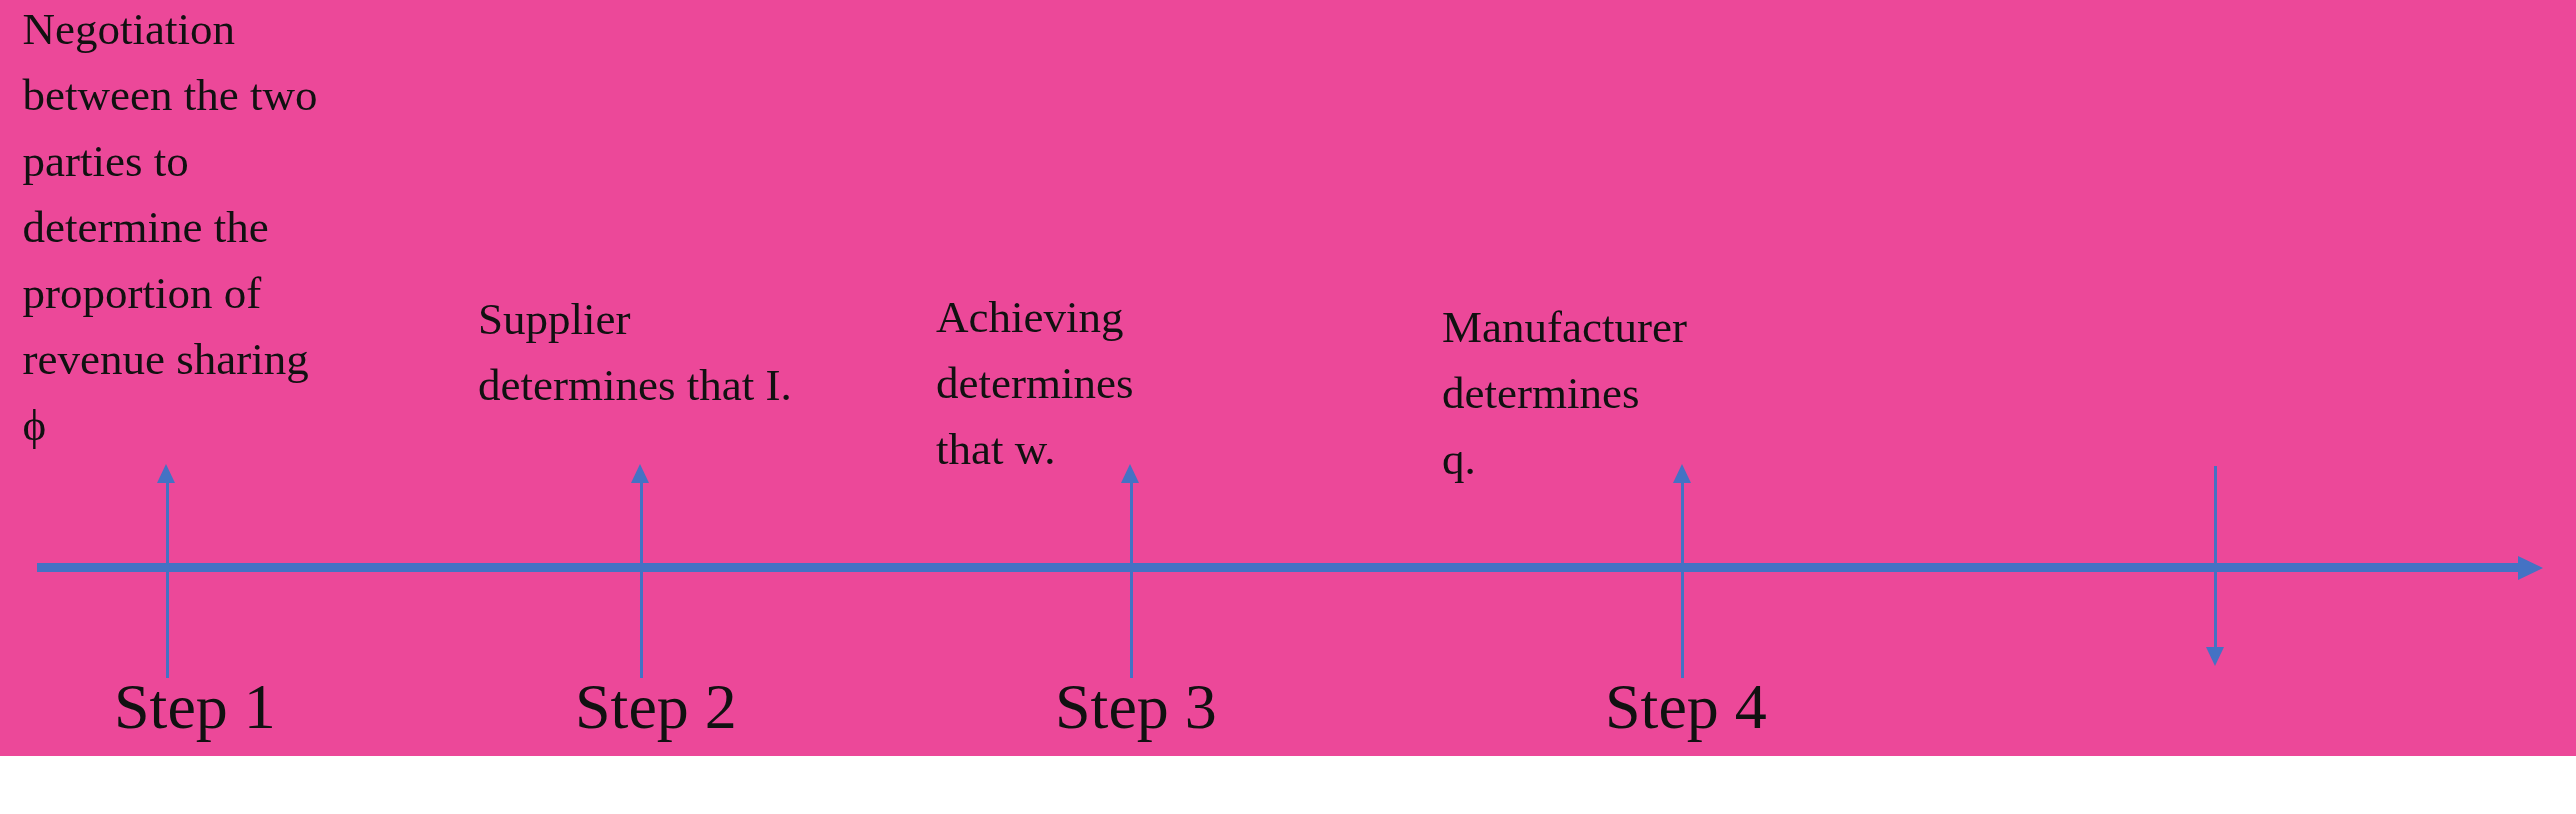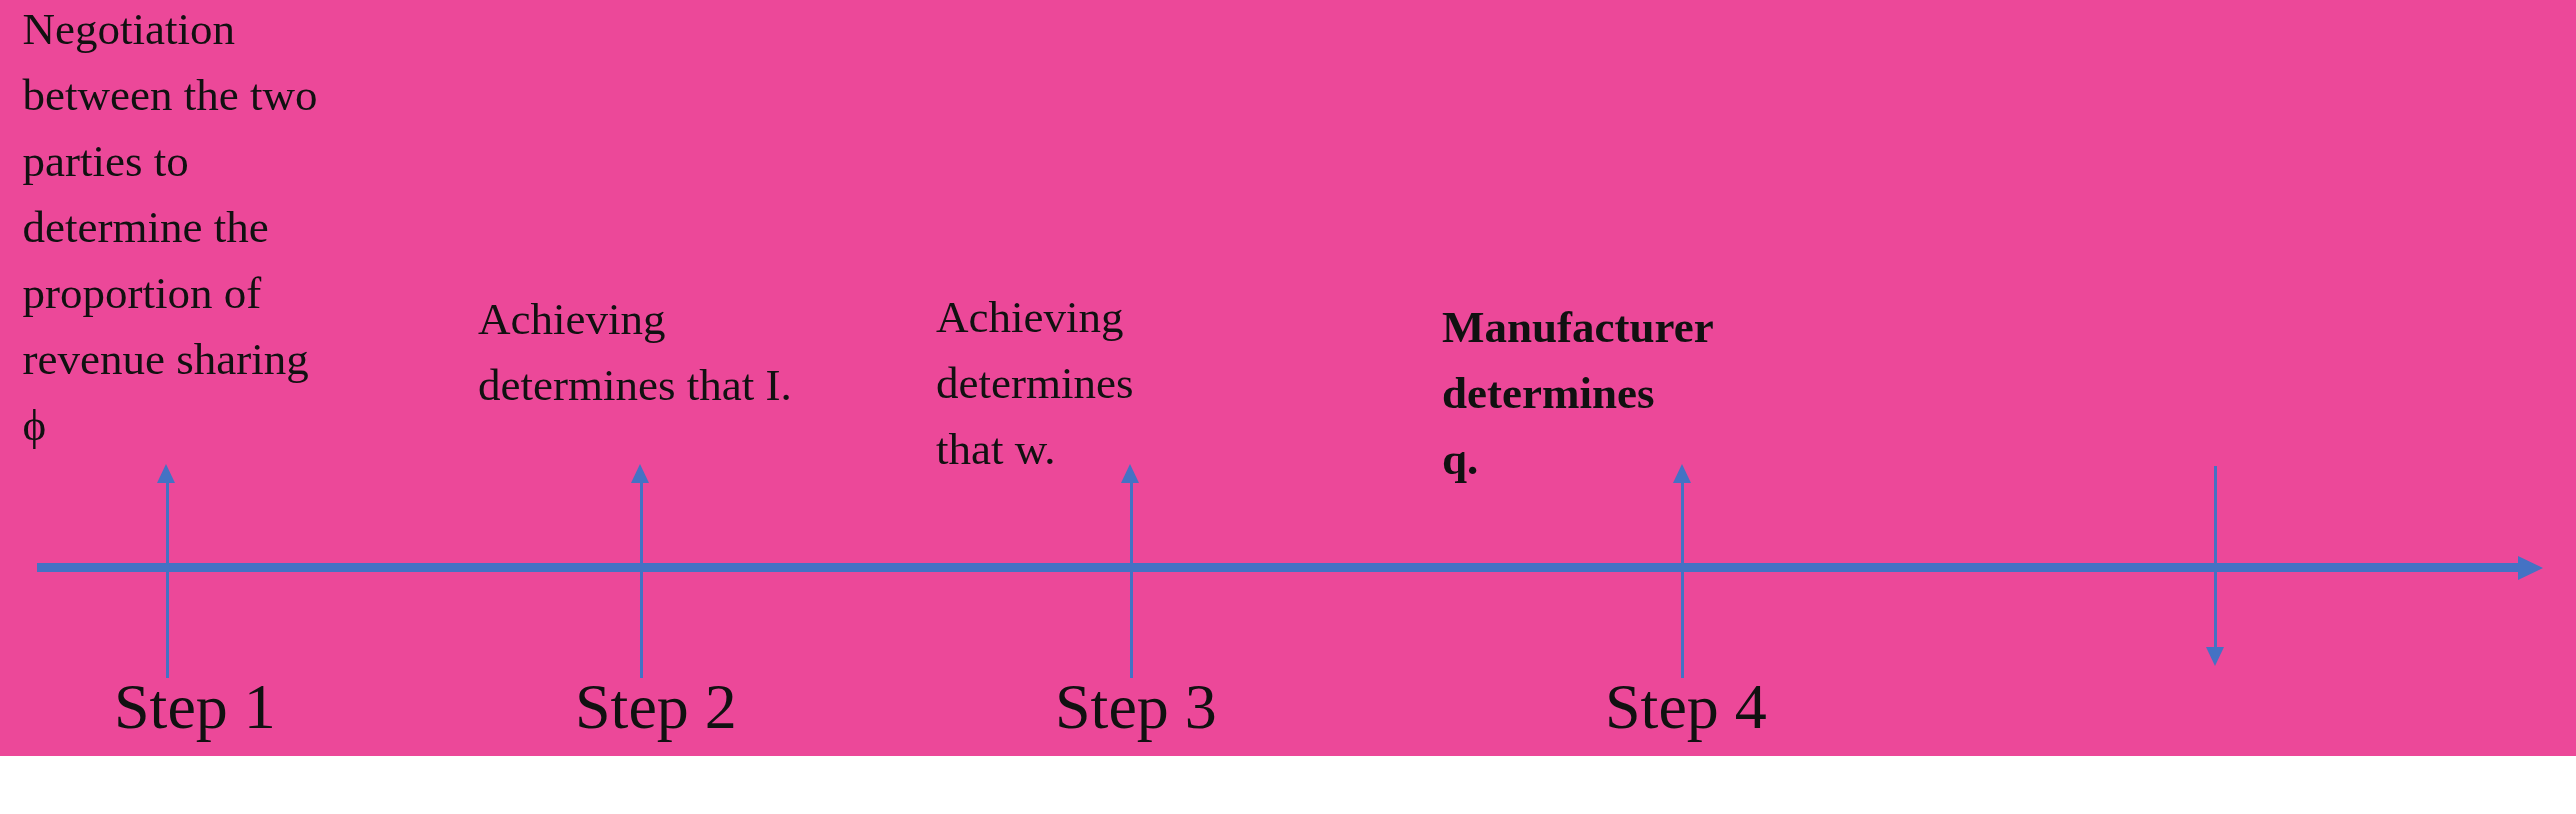--- a/index.html
+++ b/index.html
@@ -69,27 +69,27 @@
 <div class="canvas">
 
   <div class="annotation" style="left:22.5px; top:-4.5px; width:390px;">Negotiation
 between the two
 parties to
 determine the
 proportion of
 revenue sharing
 ϕ</div>
 
-  <div class="annotation" style="left:478px; top:286px; width:315px;">Achieving
+  <div class="annotation" style="left:478px; top:286px; width:315px;">Supplier
 determines that I.</div>
 
   <div class="annotation" style="left:936px; top:284px; width:390px;">Achieving determines
 that w.</div>
 
-  <div class="annotation" style="left:1442px; top:294px; width:449px;font-weight:bold;">Manufacturer determines
+  <div class="annotation" style="left:1442px; top:294px; width:449px;">Manufacturer determines
 q.</div>
 
 
   <div class="axis-bar"></div>
   <div class="axis-head"></div>
 
   <div class="up-head" style="left:157px; top:464px;"></div>
   <div class="tick-line" style="left:166px; top:482px; height:196px;"></div>
 
   <div class="up-head" style="left:631px; top:464px;"></div>

